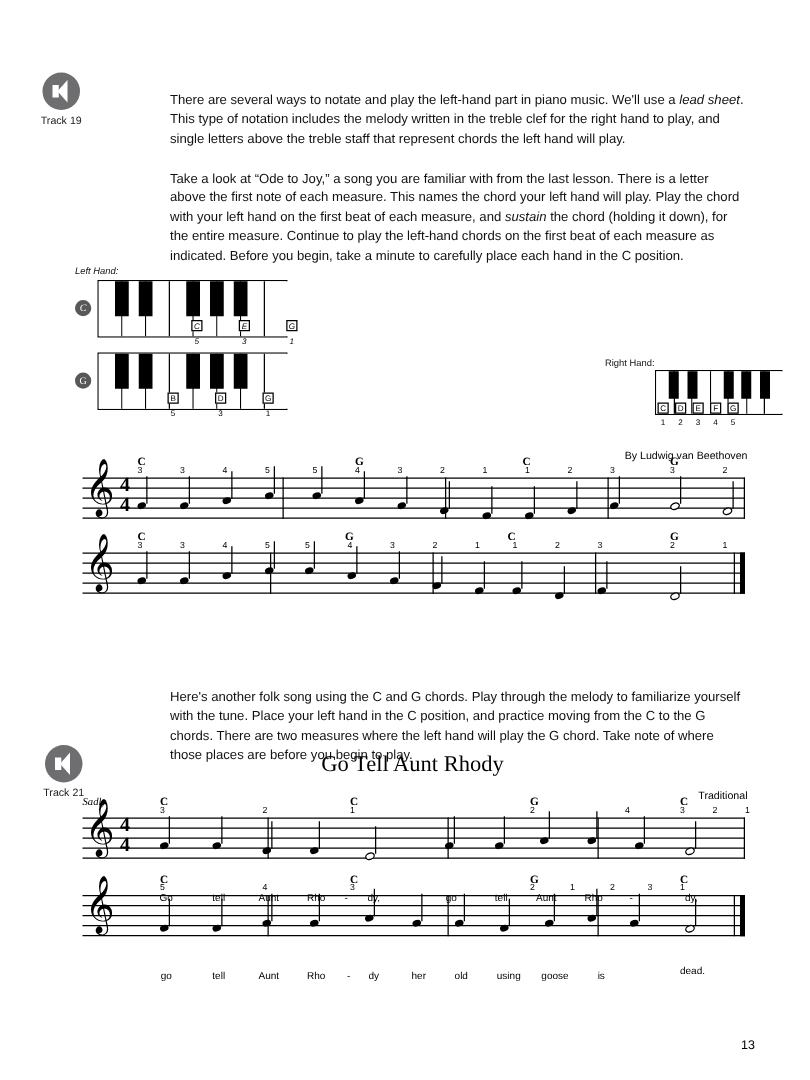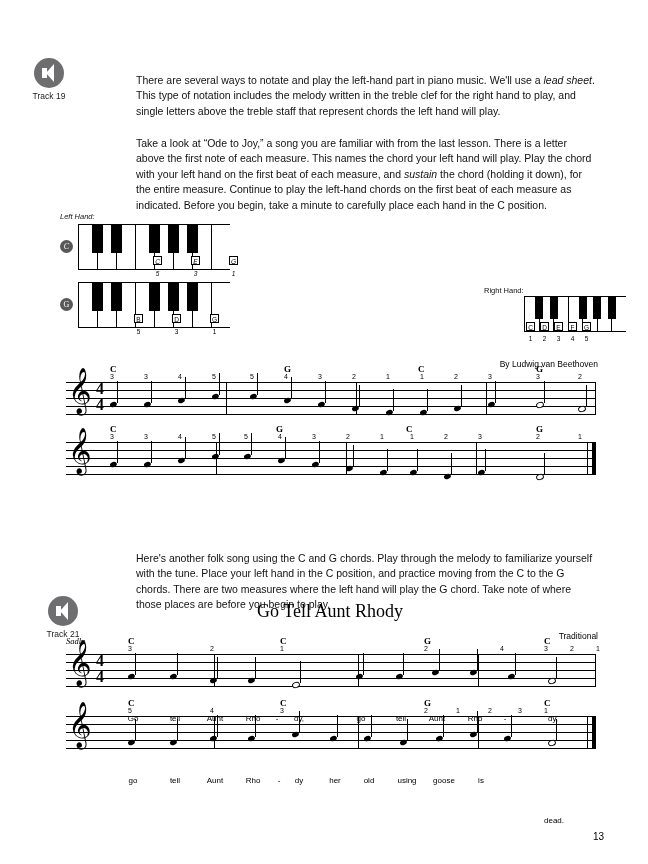--- a/index.html
+++ b/index.html
@@ -71,21 +71,21 @@
     border-bottom: 9px solid transparent;
     border-right: 8px solid #ffffff;
   }
   .track .lbl {
     margin-top: 3px;
     font-size: 8.5px;
     color: #222;
   }
   #track19 { left: 18px; top: 58px; }
   #track20 { left: 18px; top: 348px; }
-  #track21 { left: 32px; top: 596px; }
+  #track21 { left: 20px; top: 596px; }
 
   
   .song-title {
     position: absolute;
     font-family: "Liberation Serif", serif;
     font-size: 18px;
     text-align: center;
   }
   #ode-title { left: 180px; top: 206px; width: 300px; }
   #rhody-title { left: 160px; top: 601px; width: 340px; }
@@ -606,16 +606,16 @@
   <div class="lyric" style="left:160px; top:752px; width:30px;">tell</div>
   <div class="lyric" style="left:200px; top:752px; width:30px;">Aunt</div>
   <div class="lyric" style="left:238px; top:752px; width:30px;">Rho</div>
   <div class="lyric" style="left:272px; top:752px; width:14px;">-</div>
   <div class="lyric" style="left:284px; top:752px; width:30px;">dy</div>
   <div class="lyric" style="left:320px; top:752px; width:30px;">her</div>
   <div class="lyric" style="left:354px; top:752px; width:30px;">old</div>
   <div class="lyric" style="left:390px; top:752px; width:34px;">using</div>
   <div class="lyric" style="left:426px; top:752px; width:36px;">goose</div>
   <div class="lyric" style="left:466px; top:752px; width:30px;">is</div>
-  <div class="lyric" style="left:536px; top:792px; width:36px;">dead.</div>
+  <div class="lyric" style="left:536px; top:748px; width:36px;">dead.</div>
 
   <div class="pagenum">13</div>
 </div>
 
 </body></html>

